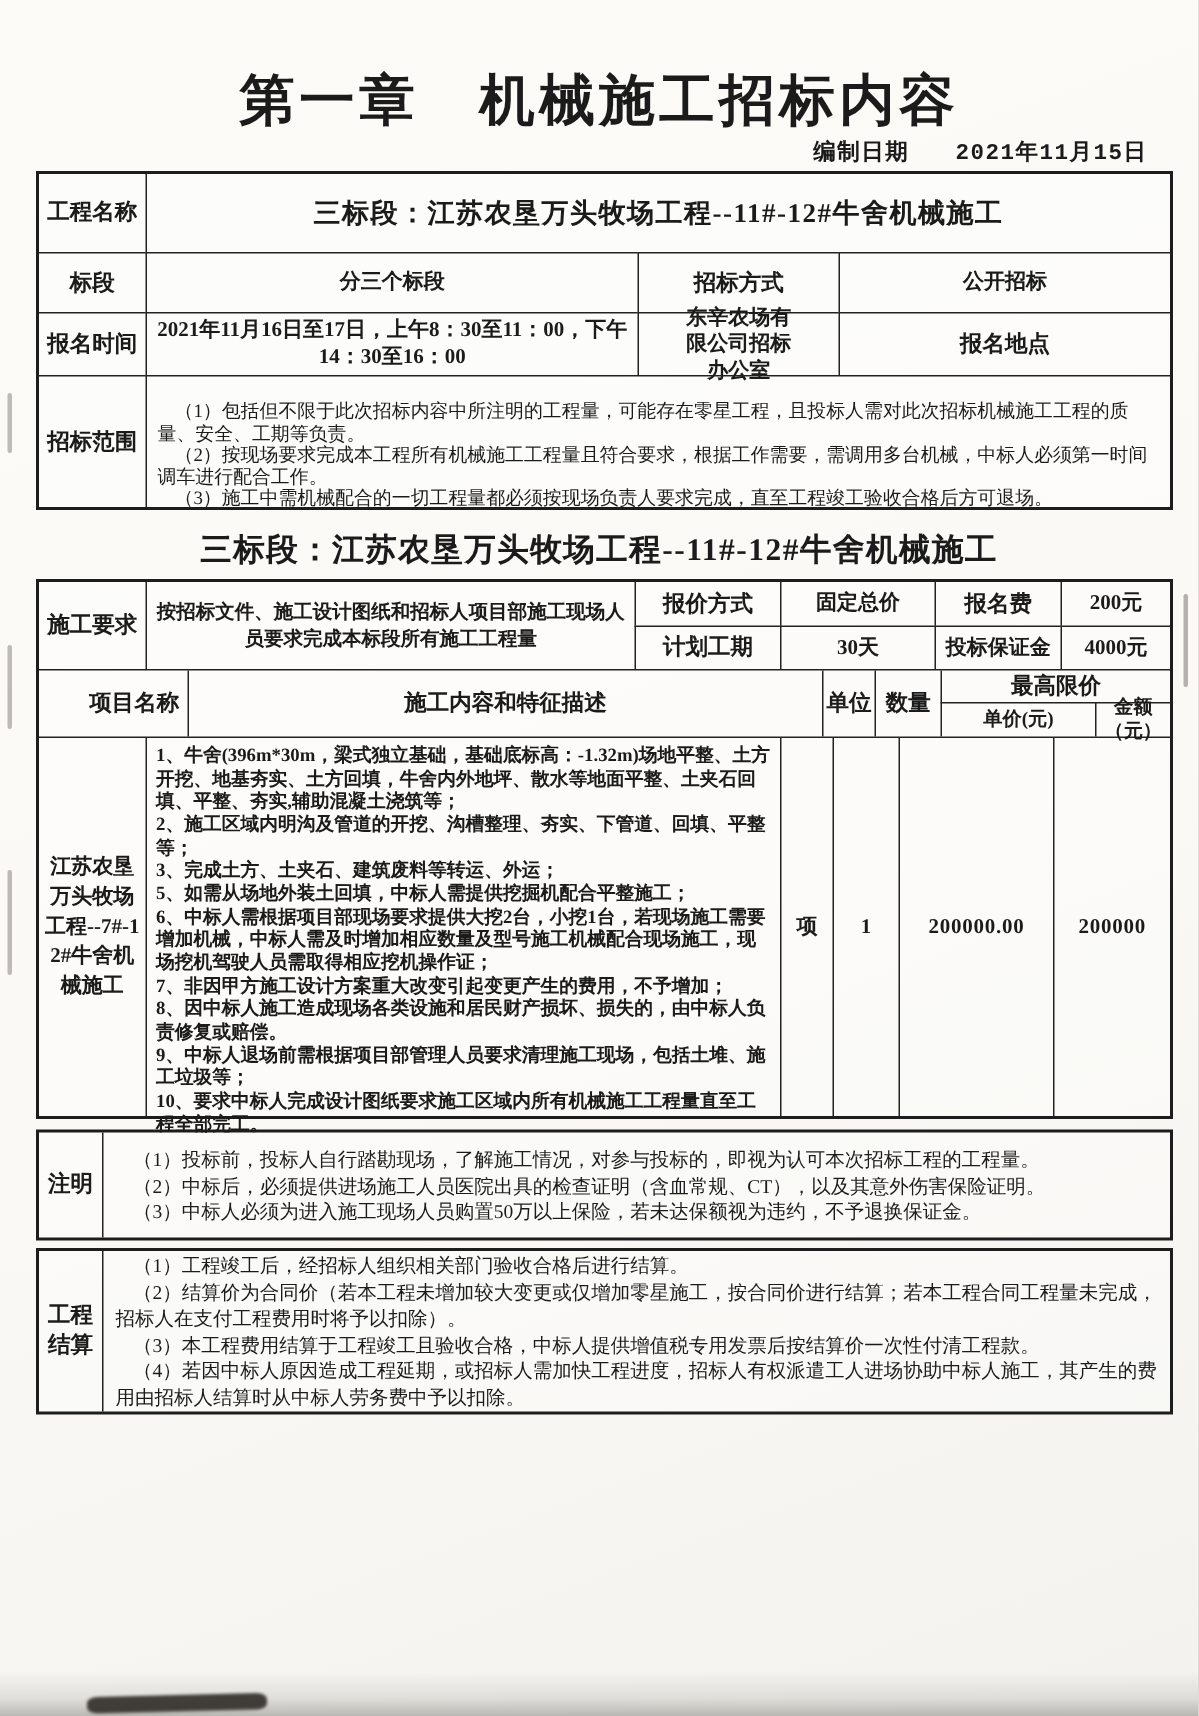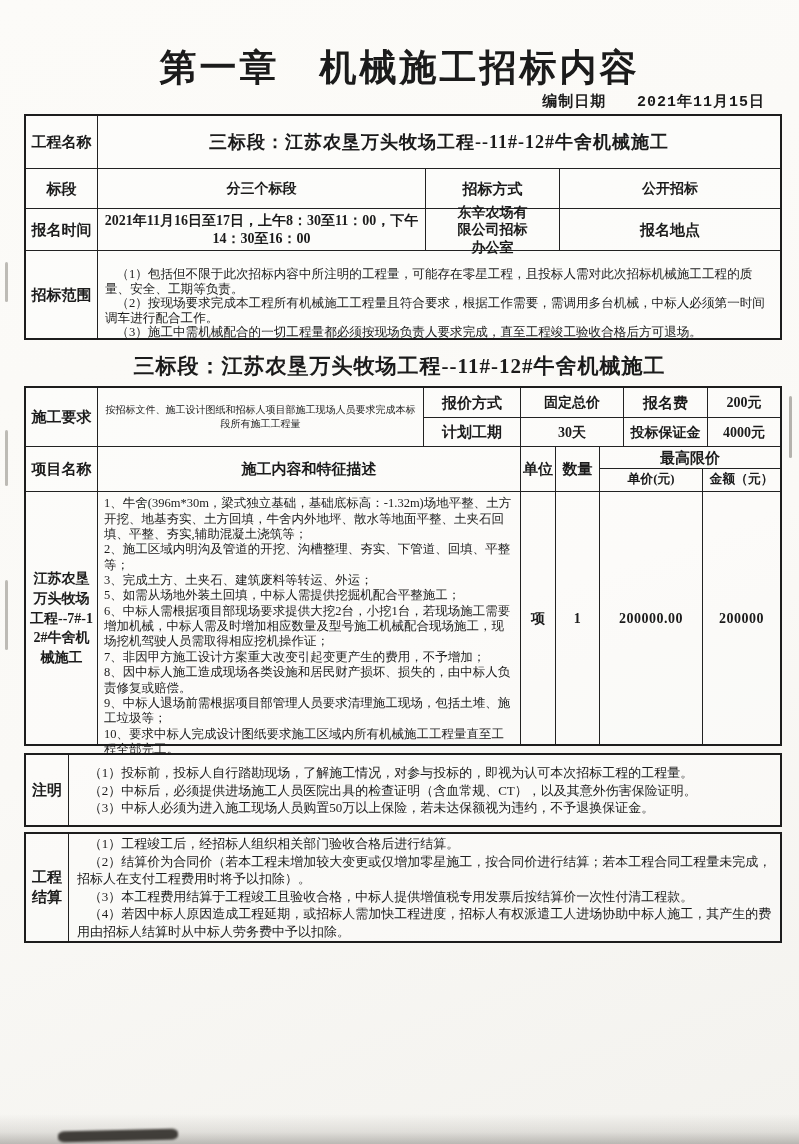--- a/index.html
+++ b/index.html
@@ -38,33 +38,33 @@
     display:block; text-align:left; font-size:12.6px; line-height:14.4px;
     padding:16px 6px 0 7px; font-weight:500; word-break:break-all;
   }
   .scope p, .paras p{ margin:0; text-indent:0.9em; }
 
   .subtitle{ margin:12px 0 0 0; text-align:center; font-size:21px; font-weight:800; letter-spacing:1px; }
   .t2{ margin-top:6px; }
 
   .bandA{ grid-template-columns:71px 326px 97px 103px 84px 1fr; grid-template-rows:29px 29px; }
   .rspan{ grid-row:1/3; }
-  .reqdesc{ font-size:10px; font-weight:400; line-height:1.45; padding:0 4px;text-align:center; }
+  .reqdesc{ font-size:13px; font-weight:700; line-height:1.45; padding:0 4px;text-align:center; }
 
-  .bandB{ grid-template-columns:71px 423px 35px 44px 103px 1fr; grid-template-rows:21px 23px; }
+  .bandB{ grid-template-columns:71px 423px 35px 44px 103px 1fr; grid-template-rows:21px 23px;padding-left:28px; }
   .maxprice{ grid-column:5/7; }
   .subhdr{ font-size:12.8px; font-weight:700; }
 
   .bandC{ grid-template-columns:71px 423px 35px 44px 103px 1fr; grid-template-rows:252px; }
   .itemname{ font-size:14px; font-weight:600; line-height:1.4; word-break:break-all; padding:0 1px; }
   .desccell{
     display:block; text-align:left; font-size:12.5px; line-height:15.35px;
     padding:4px 5px 0 6px; word-break:break-all; font-weight:500;
   }
-  .desccell p{ margin:0; }
+  .desccell p{ margin:0;font-weight:bold; }
   .num{ font-size:14px; font-weight:600; letter-spacing:.5px; }
 
   .t3{ margin-top:7px; }
   .g3{ grid-template-columns:42px 1fr; grid-template-rows:70px; }
   .t4{ margin-top:5px; }
   .g4{ grid-template-columns:42px 1fr; grid-template-rows:107px; }
   .paras{
     display:flex; flex-direction:column; justify-content:center; text-align:left;
     font-size:13px; line-height:17.6px; padding:4px 8px; font-weight:500; word-break:break-all;
   }

